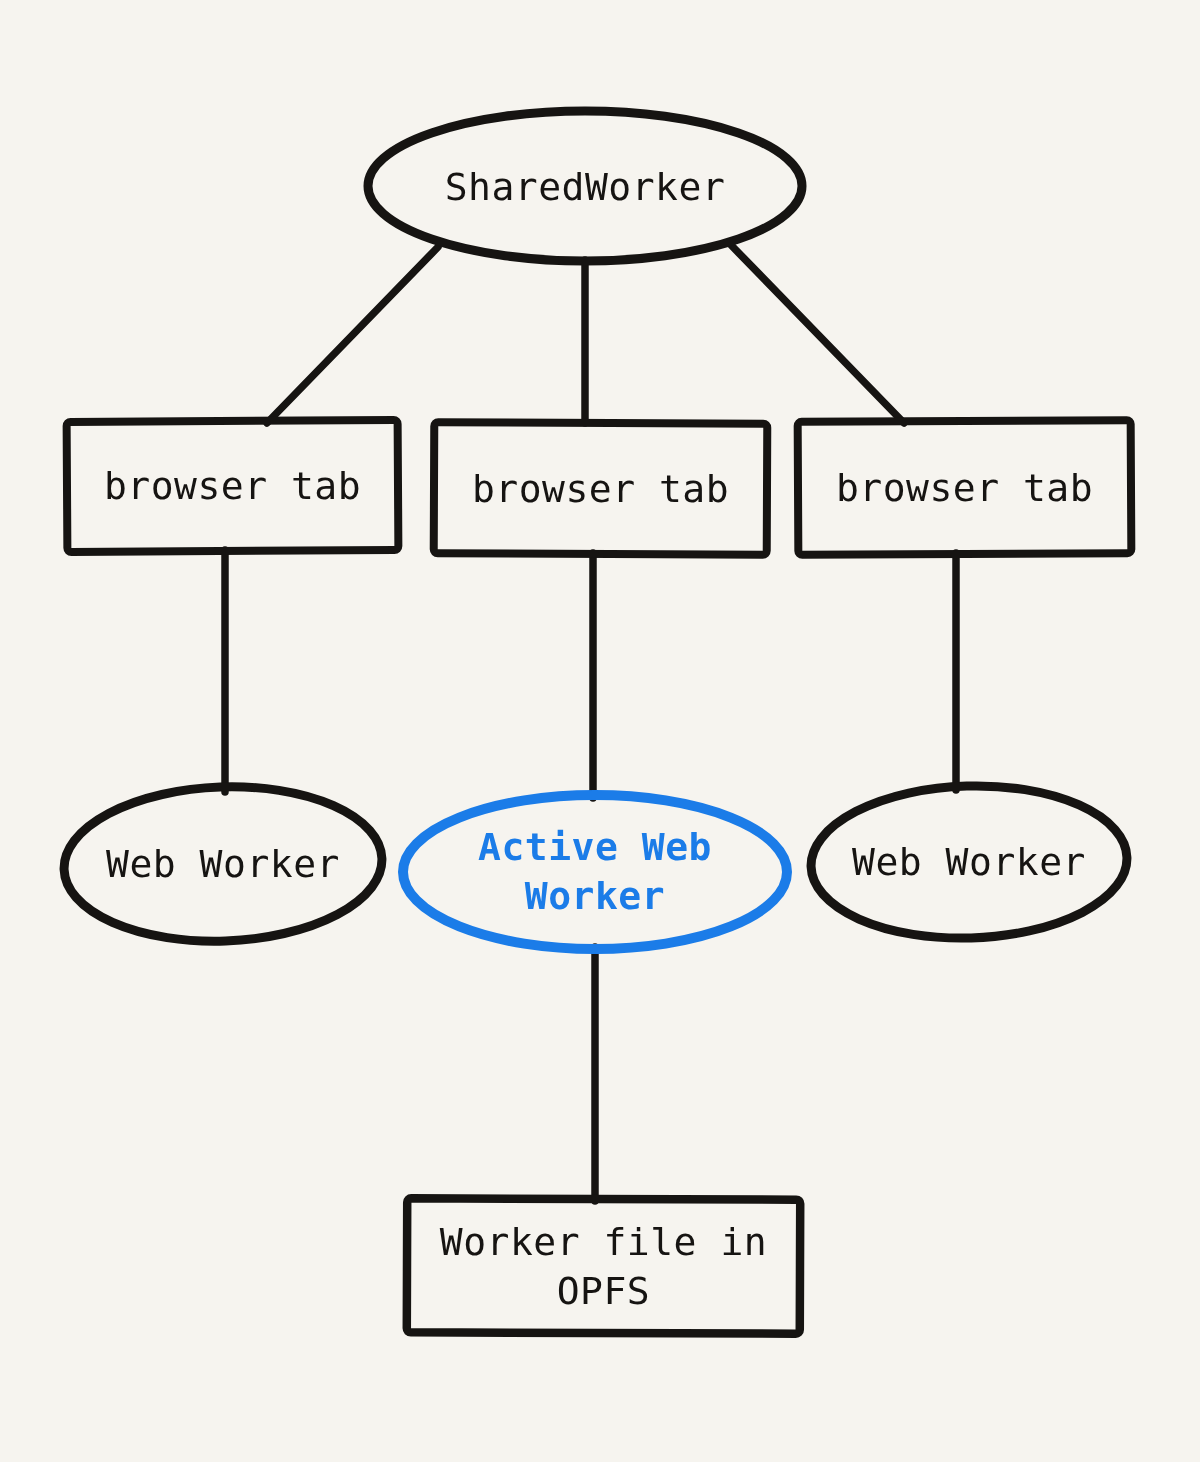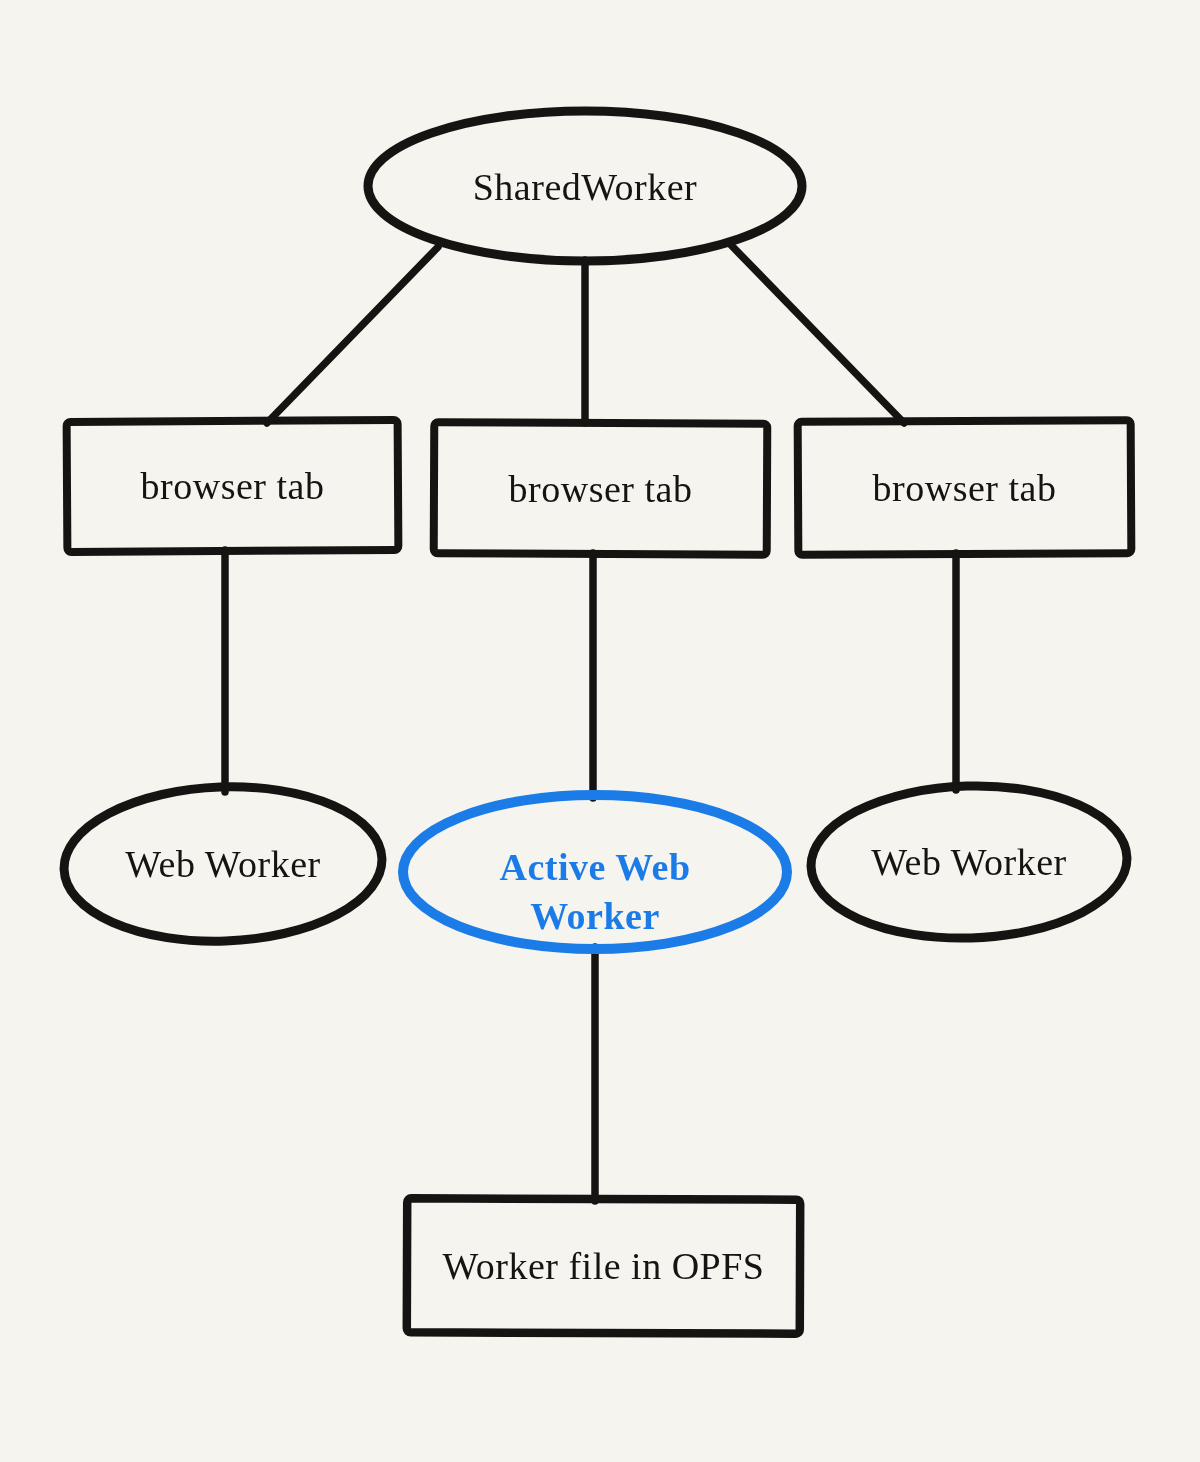--- a/index.html
+++ b/index.html
@@ -11,21 +11,20 @@
     height: 1462px;
     background: var(--bg, #f6f4ef);
     font-family: "DejaVu Sans Mono", "Liberation Mono", monospace;
     overflow: hidden;
   }
   .canvas {
     position: relative;
     width: 1092px;
     height: 1462px;
     background: var(--bg, #f6f4ef);
-    font-family: Liberation Serif, serif;
   }
   svg.shapes {
     position: absolute;
     left: 0;
     top: 0;
     width: 1200px;
     height: 1462px;
   }
   svg.shapes .ink {
     stroke: var(--ink, #161412);
@@ -53,21 +52,21 @@
   }
   .label.accent-label {
     color: var(--accent, #1b7ce8);
     font-weight: 700;
   }
   .lbl-shared-worker   { left: 365px; top: 112px;  width: 440px; height: 150px; }
   .lbl-tab-1           { left: 66px;  top: 421px;  width: 333px; height: 131px; }
   .lbl-tab-2           { left: 433px; top: 423px;  width: 335px; height: 132px; }
   .lbl-tab-3           { left: 797px; top: 421px;  width: 335px; height: 134px; }
   .lbl-web-worker-1    { left: 63px;  top: 786px;  width: 320px; height: 156px; }
-  .lbl-active-worker   { left: 445px; top: 816px;  width: 300px; height: 152px; }
+  .lbl-active-worker   { left: 445px; top: 796px;  width: 300px; height: 152px; }
   .lbl-web-worker-2    { left: 809px; top: 785px;  width: 320px; height: 154px; }
   .lbl-sqlite          { left: 406px; top: 1199px; width: 395px; height: 135px; }
 </style>
 </head>
 <body>
 
 <div class="canvas">
 
   <svg class="shapes" viewBox="0 0 1200 1462" aria-hidden="true">
 

